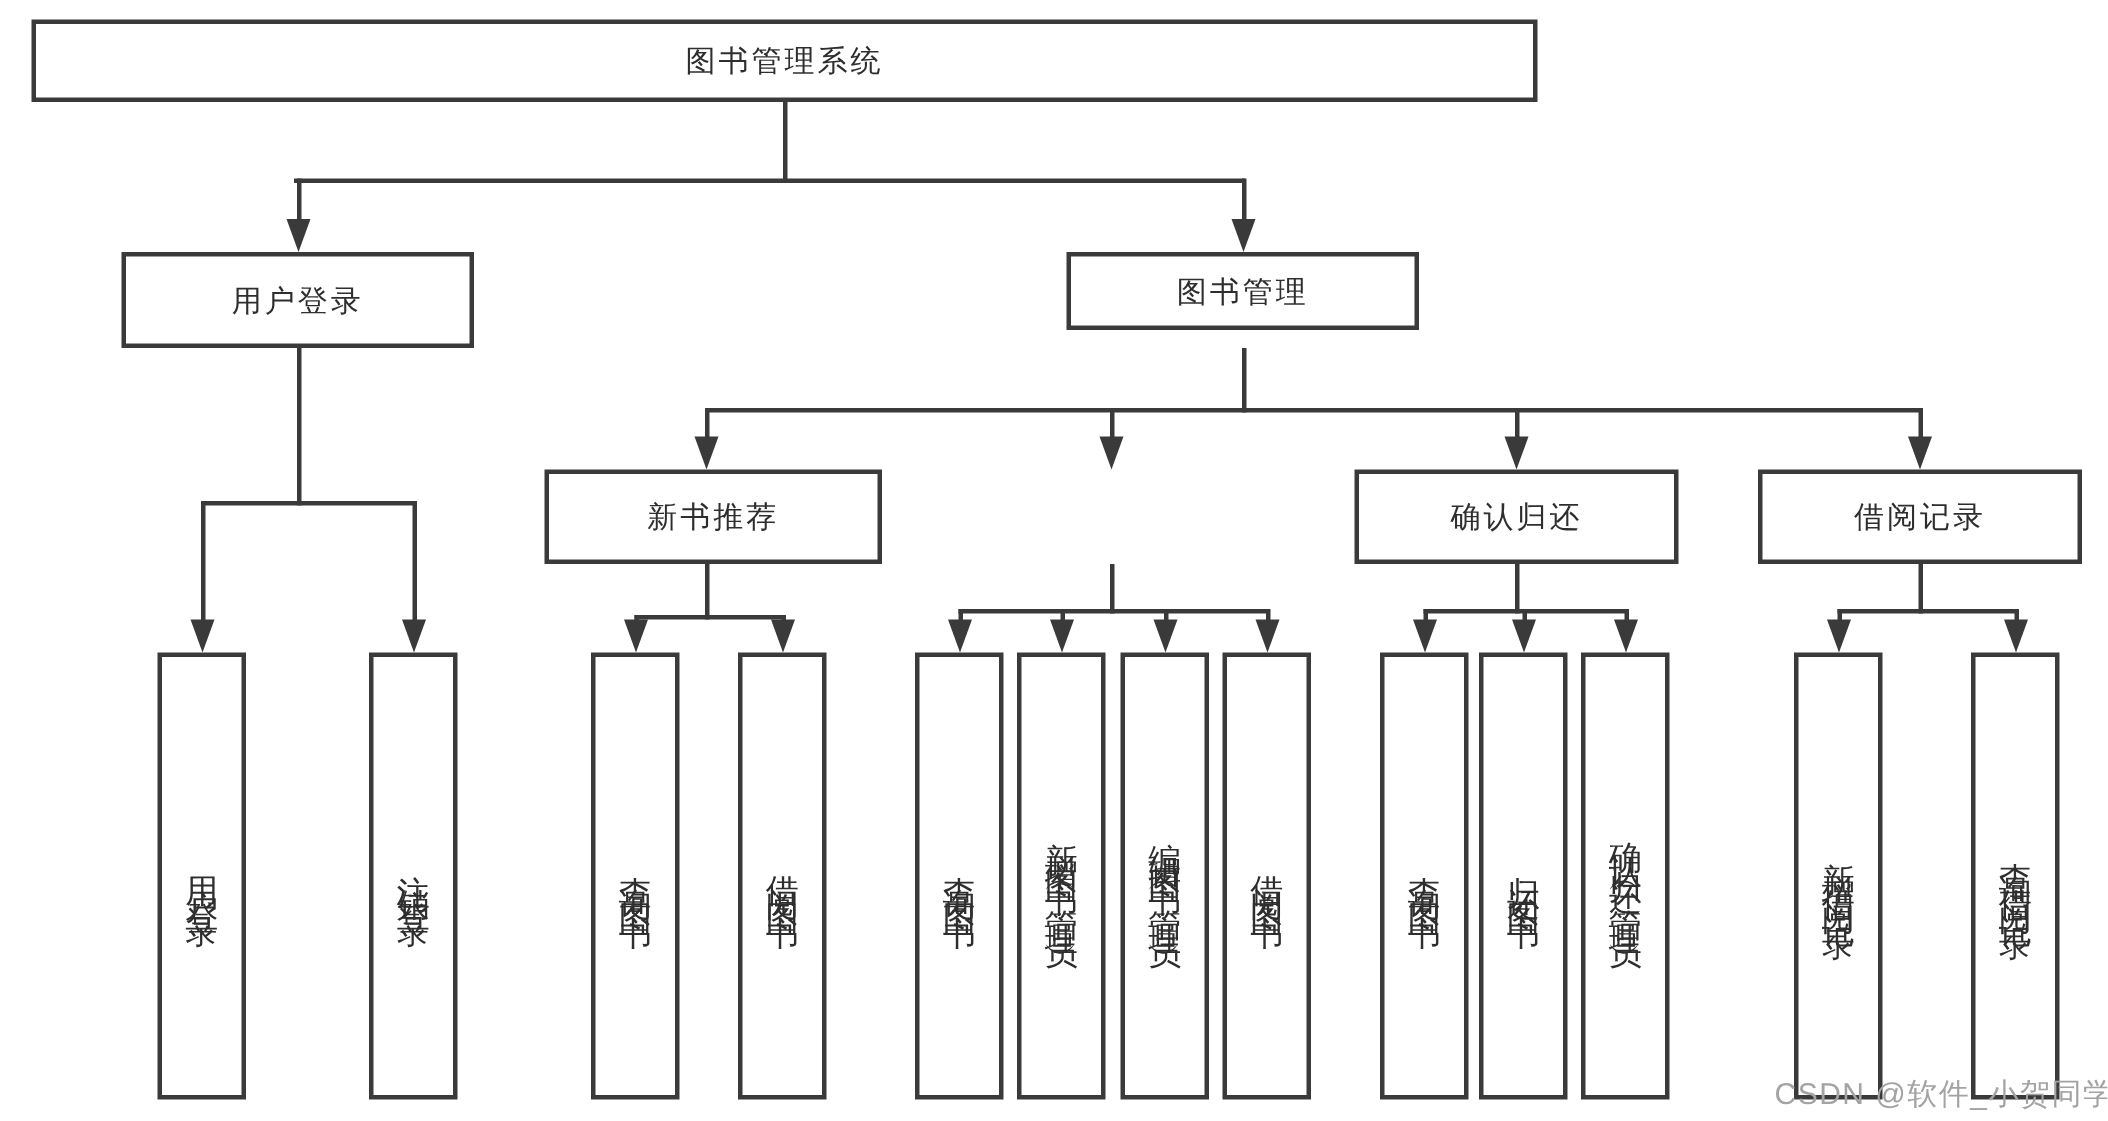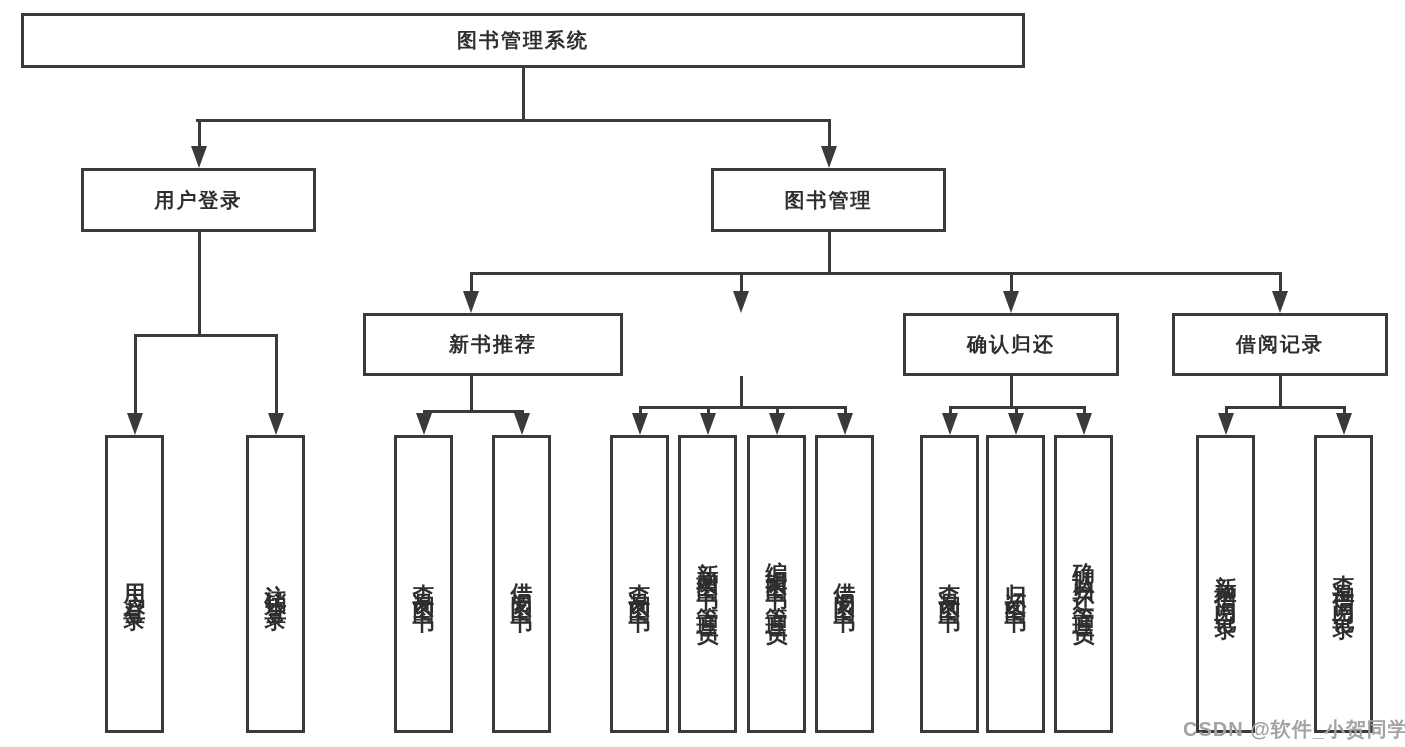--- a/index.html
+++ b/index.html
@@ -4,21 +4,21 @@
 <style>
   :root{
     --line:#3a3a3a;
     --text:#2e2e2e;
     --bg:#ffffff;
     --wm:#a3a3a3;
   }
   html,body{margin:0;padding:0;background:var(--bg);}
   .canvas{
     position:relative;width:1405px;height:747px;background:var(--bg);
-    font-family:"Liberation Sans","DejaVu Sans",sans-serif;overflow:hidden;font-weight:bold;
+    font-family:"Liberation Sans","DejaVu Sans",sans-serif;overflow:hidden;
   }
   .box{
     position:absolute;box-sizing:border-box;background:#fff;
     border:3px solid var(--line);color:var(--text);
     display:flex;align-items:center;justify-content:center;
     font-size:20px;letter-spacing:2px;z-index:2;text-align:center;
   }
   .leaf{
     writing-mode:vertical-lr;text-orientation:mixed;
     font-size:22px;letter-spacing:9px;line-height:1;
@@ -35,23 +35,23 @@
   }
 </style>
 </head>
 <body>
 
 <div class="canvas">
 
   <div class="box" style="left:21px;top:13px;width:1004px;height:55px;">图书管理系统</div>
 
   <div class="box" style="left:81px;top:168px;width:235px;height:64px;">用户登录</div>
-  <div class="box" style="left:711px;top:168px;width:235px;height:64px;">图书管理</div>
+  <div class="box" style="left:711px;top:168px;width:235px;height:52px;">图书管理</div>
 
-  <div class="box" style="left:363px;top:313px;width:260px;height:63px;">新书推荐</div>
+  <div class="box" style="left:363px;top:313px;width:225px;height:63px;">新书推荐</div>
   <div class="box" style="left:903px;top:313px;width:216px;height:63px;">确认归还</div>
   <div class="box" style="left:1172px;top:313px;width:216px;height:63px;">借阅记录</div>
 
   <div class="box leaf" style="left:105px;top:435px;width:59px;height:298px;">用户登录</div>
   <div class="box leaf" style="left:246px;top:435px;width:59px;height:298px;">注销登录</div>
   <div class="box leaf" style="left:394px;top:435px;width:59px;height:298px;">查询图书</div>
   <div class="box leaf" style="left:492px;top:435px;width:59px;height:298px;">借阅图书</div>
   <div class="box leaf" style="left:610px;top:435px;width:59px;height:298px;">查询图书</div>
   <div class="box leaf" style="left:678px;top:435px;width:59px;height:298px;">新增图书（管理员）</div>
   <div class="box leaf" style="left:747px;top:435px;width:59px;height:298px;">编辑图书（管理员）</div>

